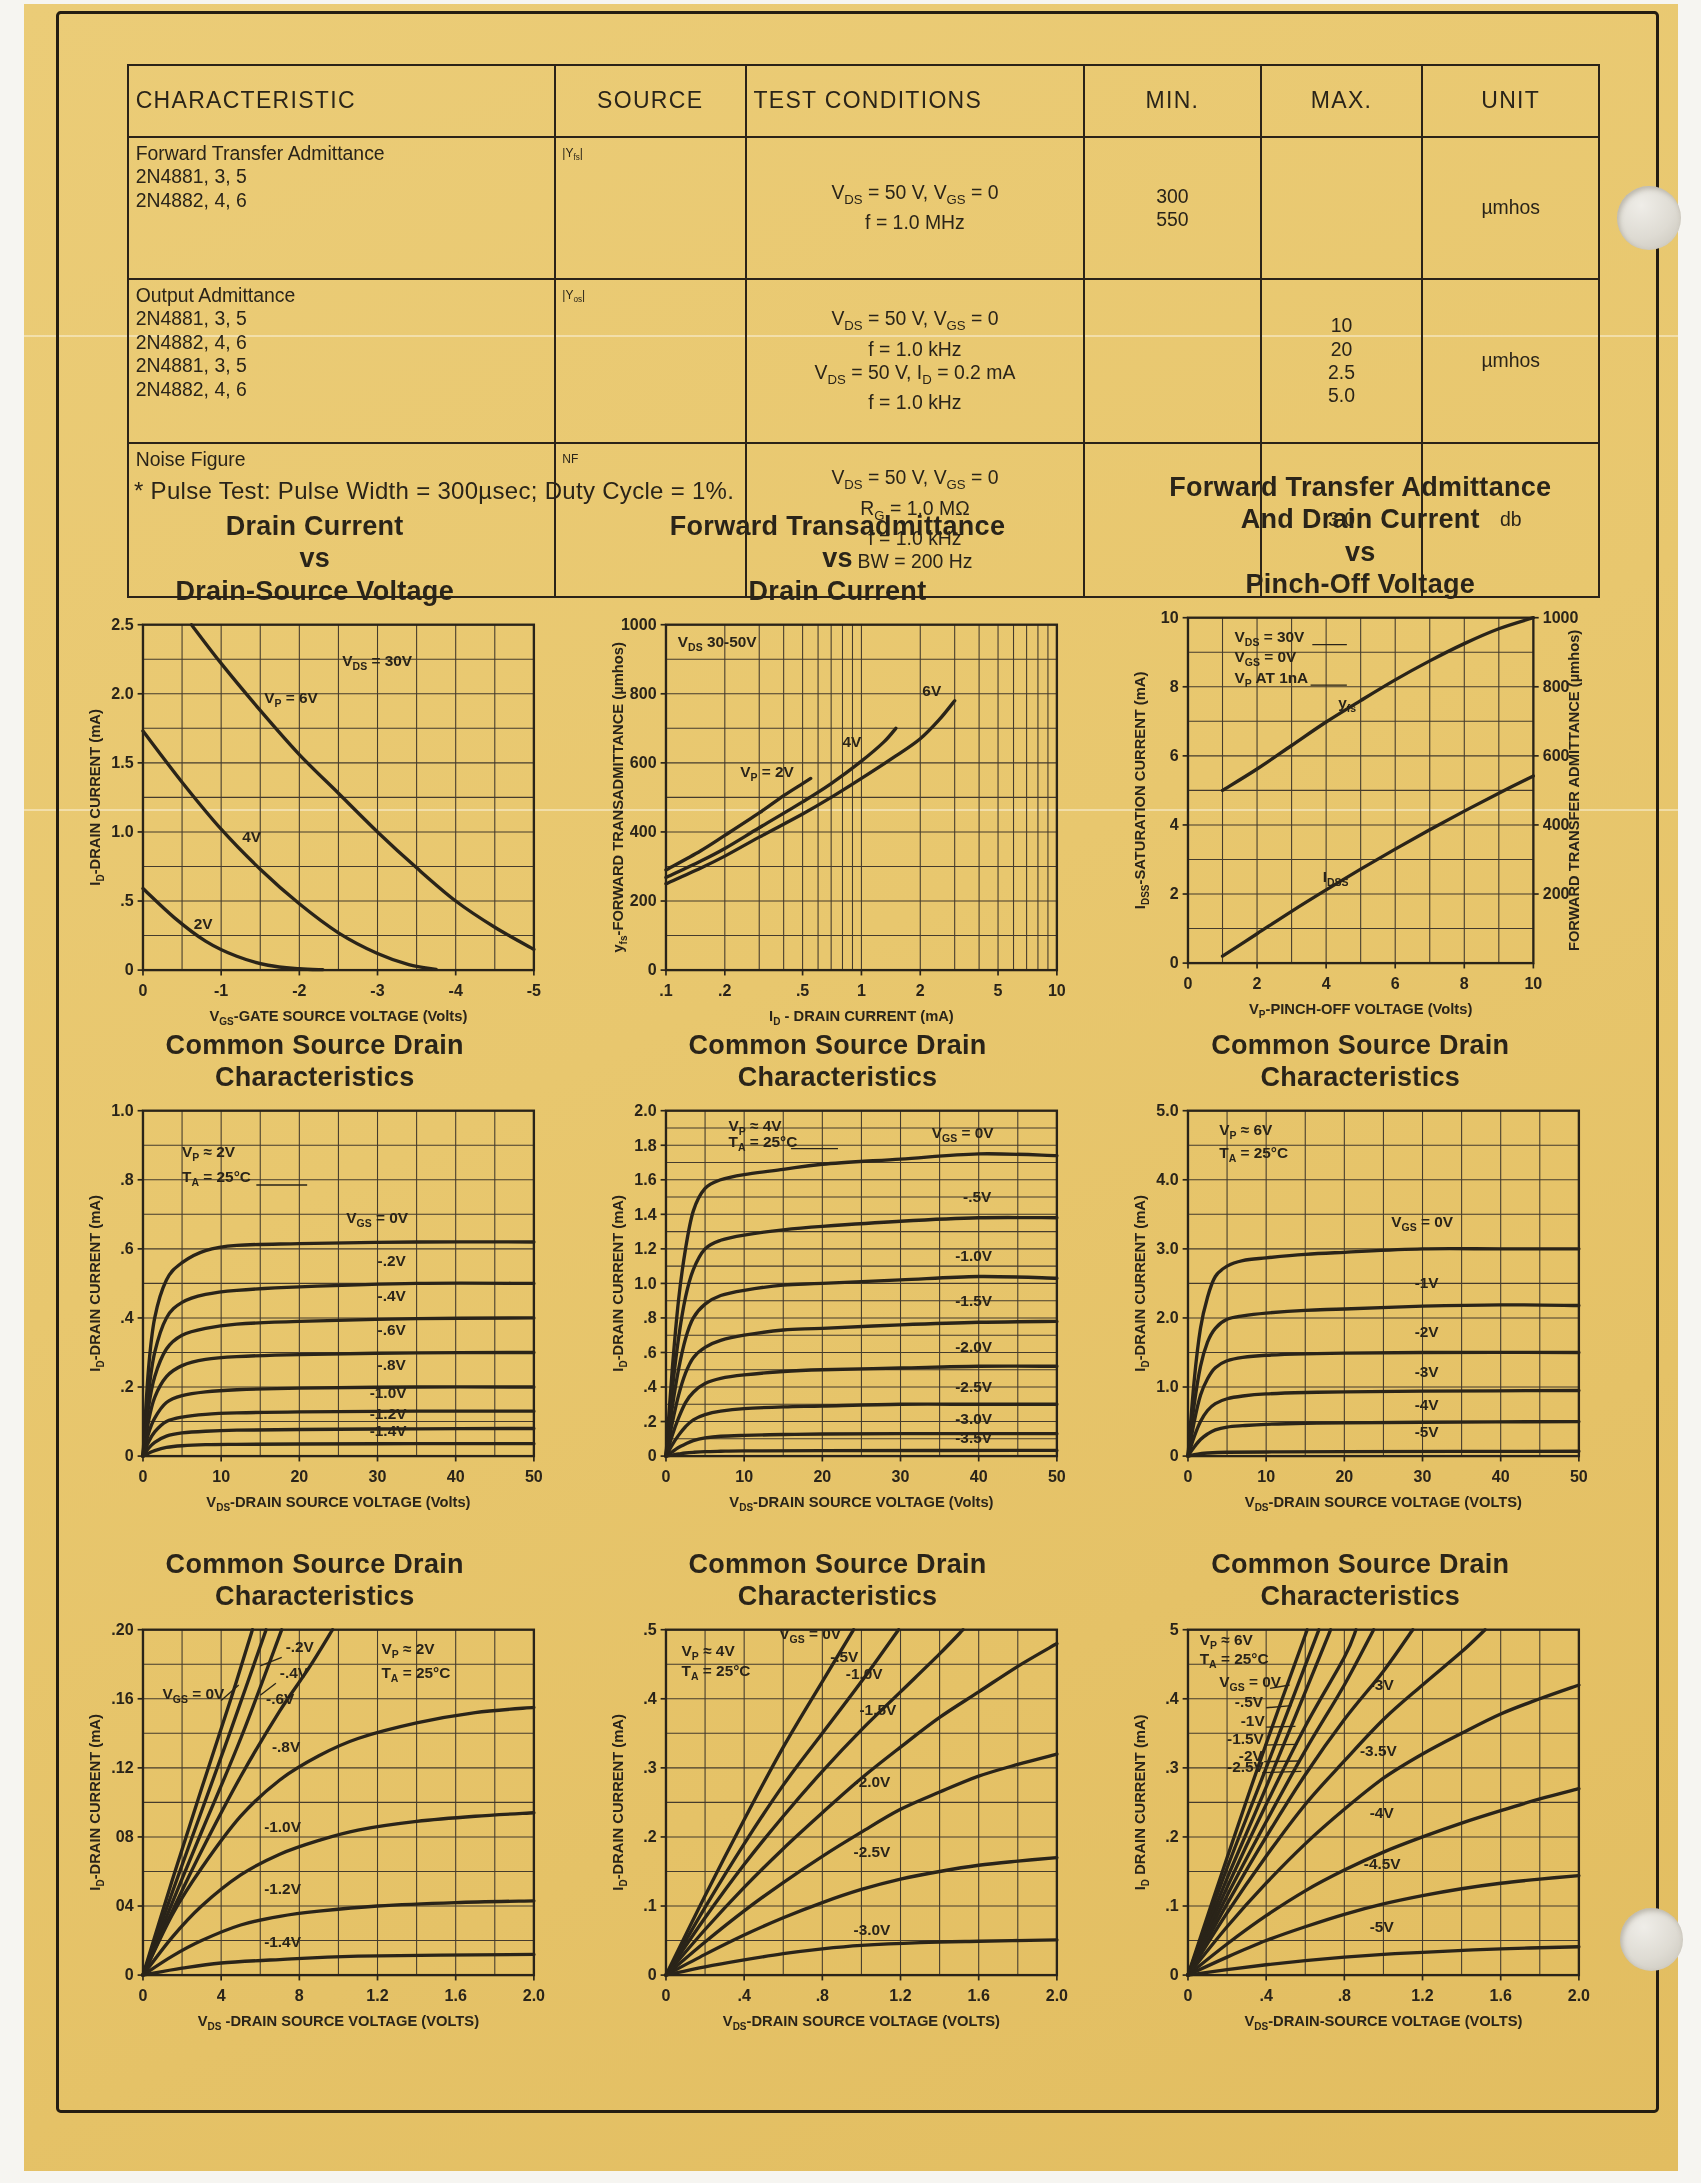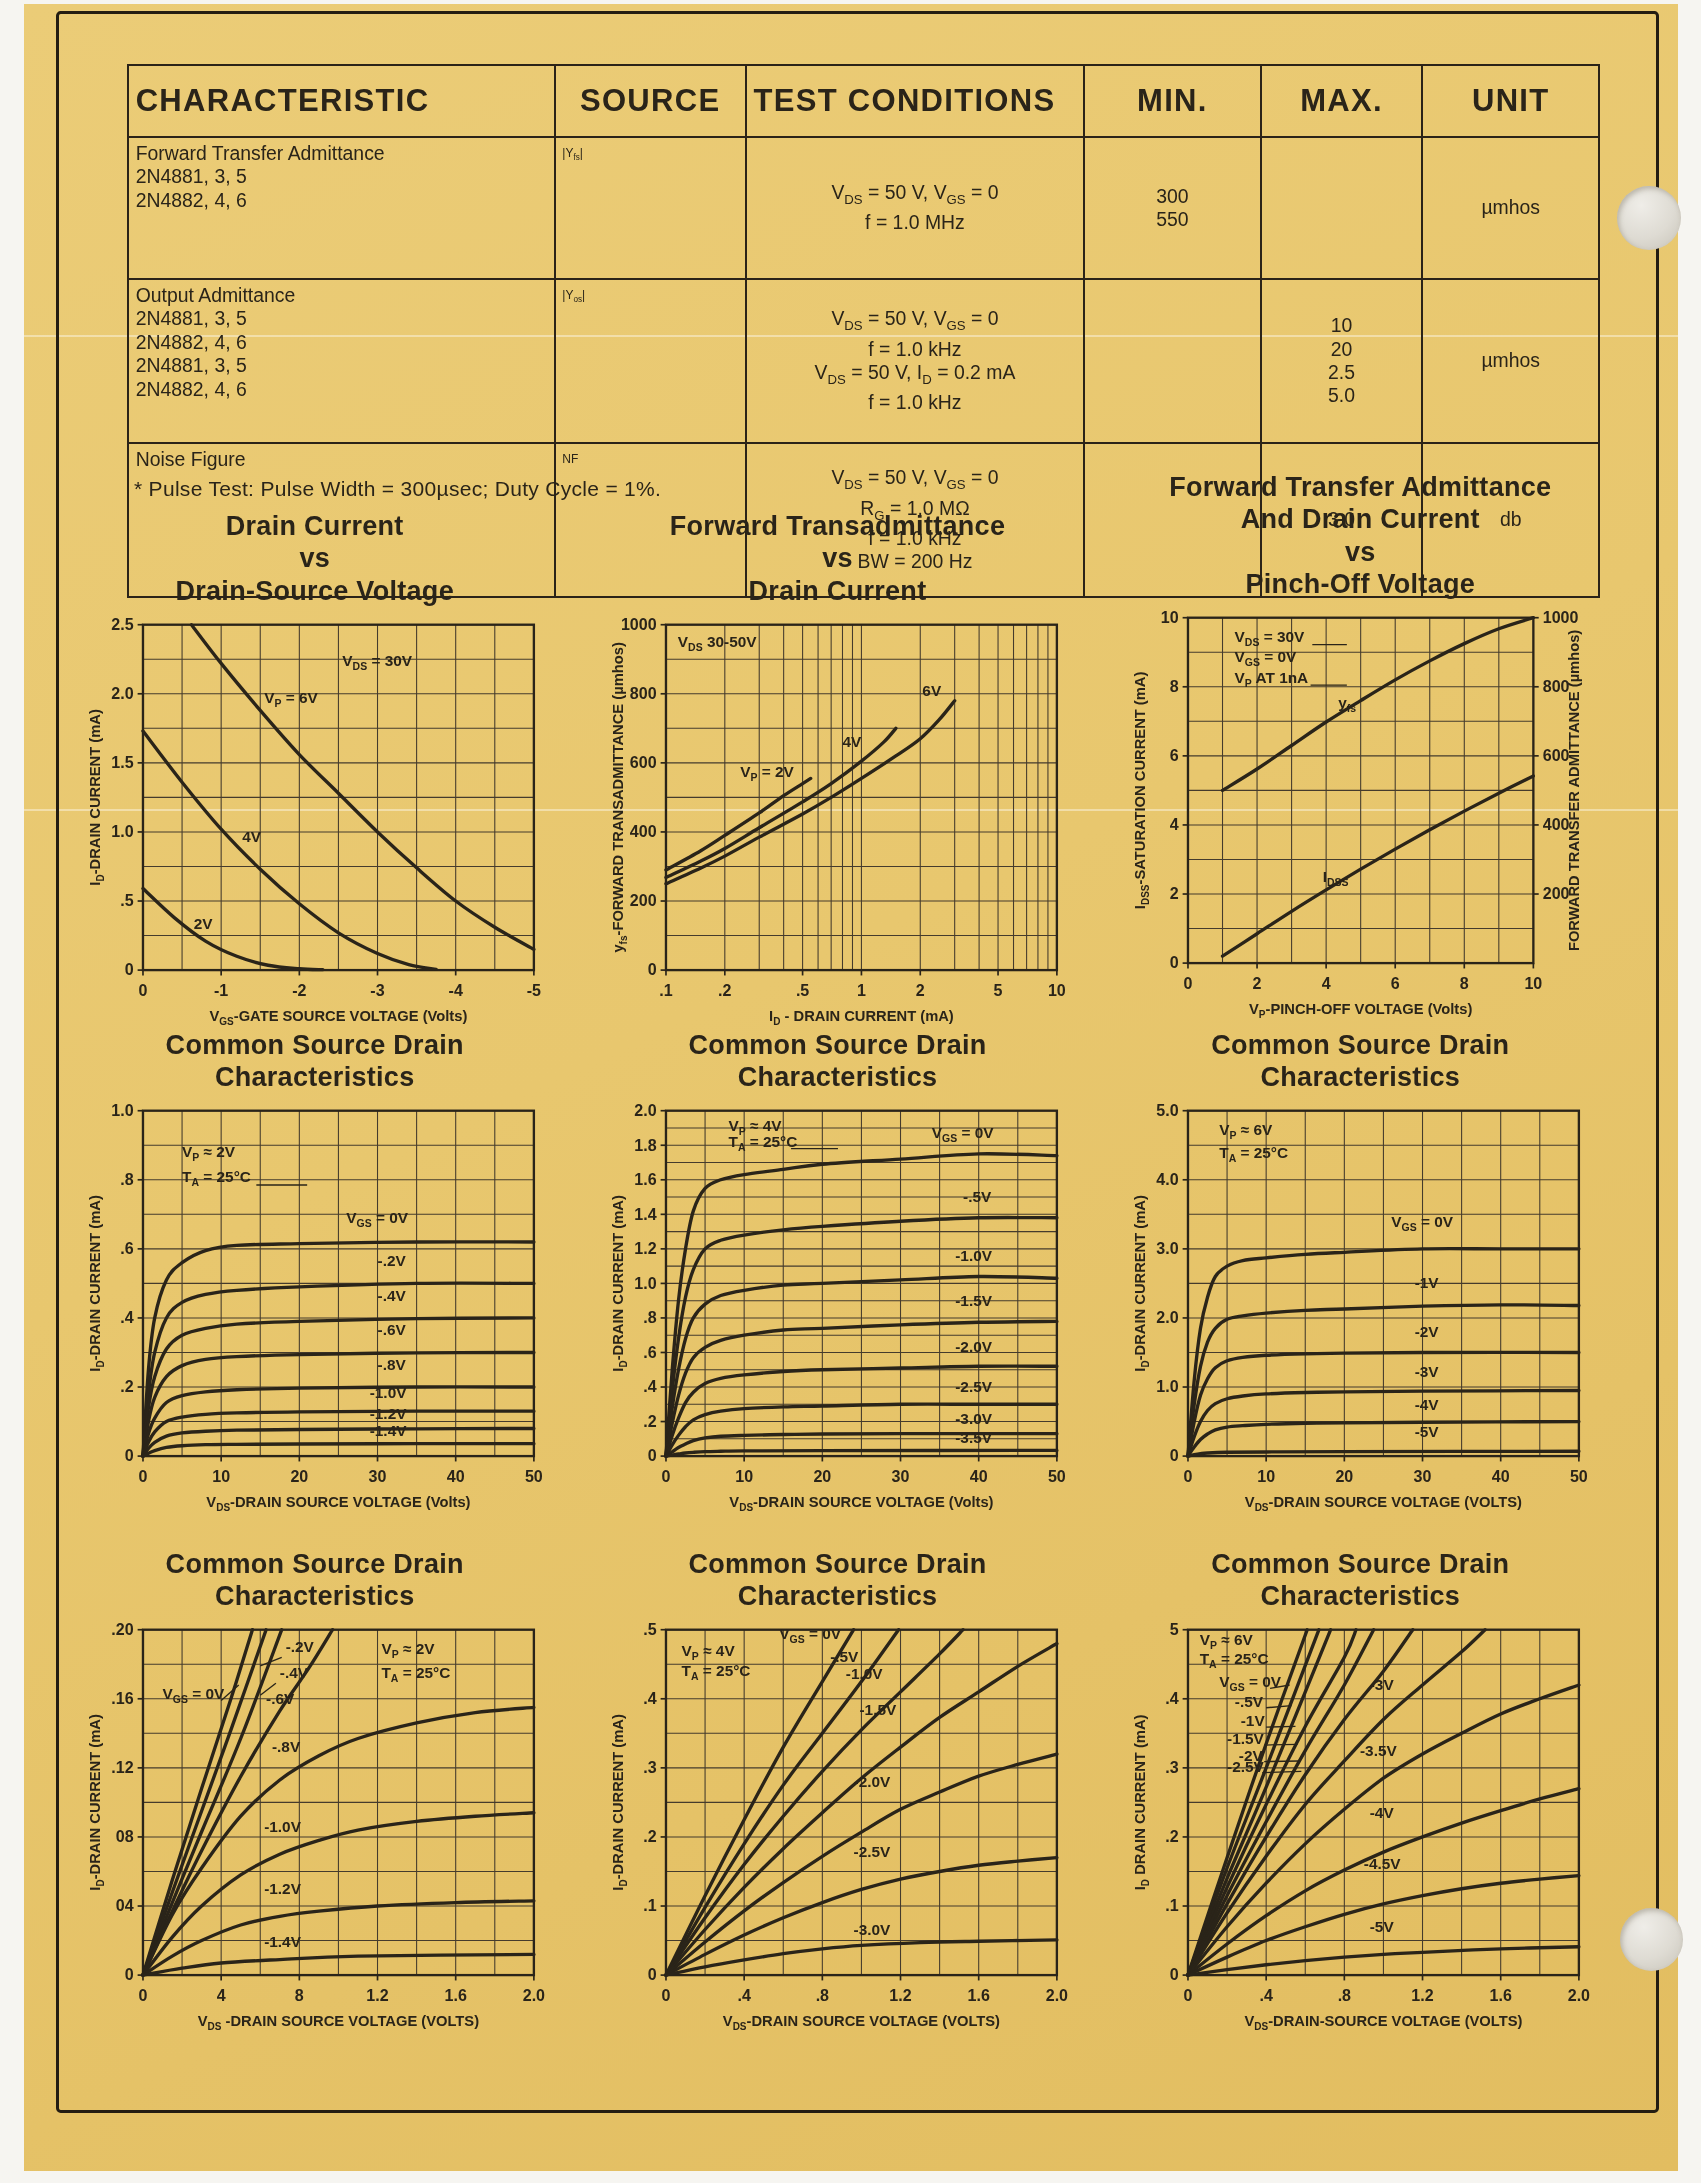--- a/index.html
+++ b/index.html
@@ -6,34 +6,34 @@
   body{width:1701px;height:2183px;position:relative;font-family:"Liberation Sans",sans-serif;color:#2a2419;}
   .paper{position:absolute;left:24px;top:4px;width:1654px;height:2167px;
     background:linear-gradient(155deg,#ebcc77 0%,#e8c76e 45%,#e2bd60 100%);}
   .frame{position:absolute;left:56px;top:10.7px;width:1597px;height:2096px;
     border:3.3px solid #241d12;border-radius:4.7px;}
   .streak{position:absolute;left:24px;width:1654px;height:2px;background:rgba(255,255,255,.4);}
   
   table.spec{position:absolute;left:127px;top:64px;width:1473px;border-collapse:collapse;
     font-size:19.4px;line-height:23.4px;color:#2a2419;}
   table.spec th,table.spec td{border:2px solid #2b2318;padding:4px 6.7px;}
-  table.spec th{font-size:31px;font-weight:bold;letter-spacing:1.3px;height:62px;border-bottom:2.7px double #2b2318;}
+  table.spec th{font-size:23px;font-weight:normal;letter-spacing:1.3px;height:62px;border-bottom:2.7px double #2b2318;}
   th.h-char,th.h-cond{text-align:left;padding-left:21.4px;}
   td.c-char{vertical-align:top;padding-top:9.4px;padding-left:20px;}
   td.c-char .sub{text-align:left;padding-right:60px;}
   td.c-sym{vertical-align:top;padding-top:9.4px;padding-left:28px;font-size:12px;}
   td.c-cond{vertical-align:middle;text-align:center;}
   td.c-min,td.c-max{vertical-align:middle;text-align:center;}
   td.c-unit{vertical-align:middle;text-align:center;}
   tbody tr:nth-child(1){height:142px;}
   tbody tr:nth-child(2){height:164px;}
   tbody tr:nth-child(3){height:154px;border-radius:23px;}
   sub{font-size:68%;}
   
-  .footnote{position:absolute;left:134px;top:477px;font-size:21px;letter-spacing:0.3px;}
+  .footnote{position:absolute;left:134px;top:477px;font-size:24px;letter-spacing:0.3px;}
   
   .charts{position:absolute;left:62px;top:506px;width:1551px;display:grid;
     grid-template-columns:repeat(3,1fr);grid-auto-rows:519px;column-gap:17.4px;}
   .chart-block{text-align:center;}
   .chart-title{font-weight:bold;font-size:27px;line-height:1.2;letter-spacing:0.3px;margin:4px 0 6.7px 0;}
   .chart-title.lines4{margin-top:-35px;}
   .chart-block svg{display:block;margin:0 auto;}
   
   .hole{position:absolute;border-radius:50%;z-index:5;
     background:radial-gradient(circle at 38% 30%,#efede8 0%,#dedbd3 55%,#c7c3b8 100%);

